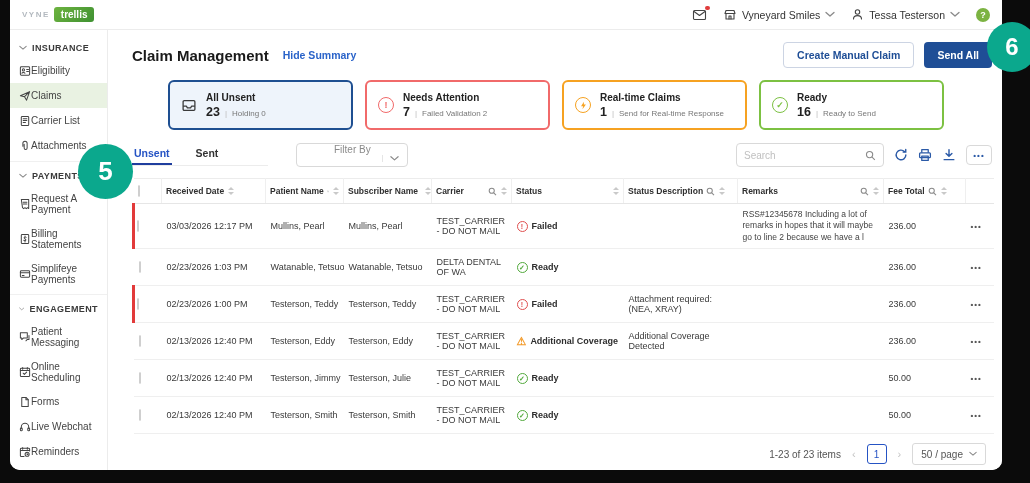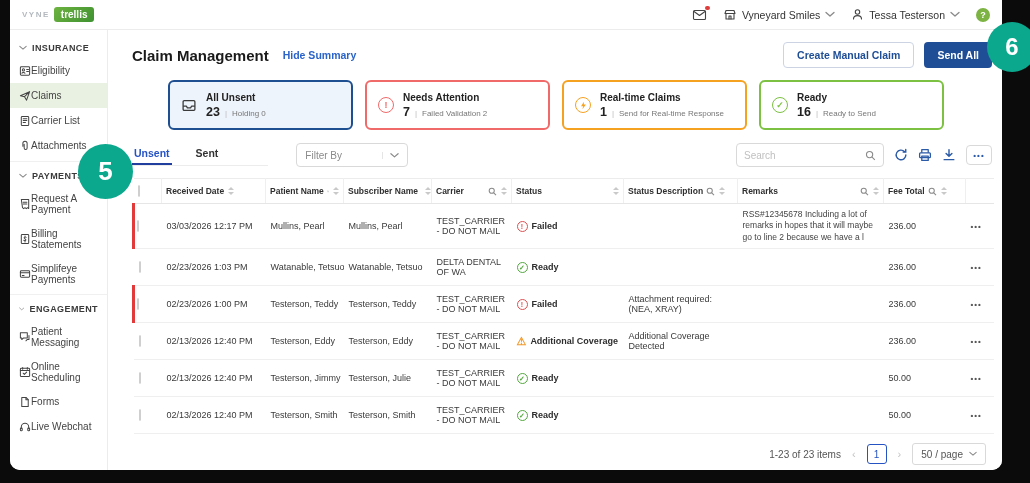--- a/index.html
+++ b/index.html
@@ -67,21 +67,21 @@
   .card-count { font-size:12.5px; font-weight:bold; color:#222; }
   .card-sep { font-size:8px; color:#bbb; }
   .card-sub { font-size:8px; color:#777; }
 
   
   .tabs-row { margin-top:13px; display:flex; align-items:center; }
   .tabs { display:flex; border-bottom:1px solid #ececec; padding-right:26px; }
   .tab { font-size:10.5px; font-weight:bold; color:#333; padding:3px 2px 6px; margin-right:22px; cursor:pointer;text-align:center; }
   .tab.active { color:#2553c4; border-bottom:2.5px solid #1f3e9e; padding-bottom:3.5px; }
   .filter-box { margin-left:28px; width:112px; height:24px; border:1px solid #d9d9d9; border-radius:4px;
-          display:flex; align-items:center; padding:0 8px; font-size:10px; color:#8a8a8a; cursor:pointer; }
+          display:flex; align-items:center; padding:0 8px; font-size:10px; color:#8a8a8a; cursor:pointer;flex-direction:column; }
   .filter-chev { margin-left:auto; border-left:1px solid #e5e5e5; padding-left:7px; display:flex; }
   .toolbar-right { margin-left:auto; display:flex; align-items:center; gap:10px; }
   .search-box { width:148px; height:24px; border:1px solid #d9d9d9; border-radius:4px;
           display:flex; align-items:center; padding:0 7px; gap:5px; }
   .search-box input { border:none; outline:none; flex:1; font-size:10px; color:#333; width:100px;
           font-family:"Liberation Sans",sans-serif; }
   .search-box input::placeholder { color:#c0c0c0; }
   .icon-btn { display:flex; align-items:center; justify-content:center; cursor:pointer; }
   .more-btn { width:26px; height:20px; border:1px solid #d9d9d9; border-radius:4px;
           color:#2b5aa7; font-size:8px; font-weight:bold; letter-spacing:1px;
@@ -266,20 +266,28 @@
       </div>
       <div class="side-item">
         <svg class="svgi" width="12" height="12" viewBox="0 0 13 13">
           <path d="M2.5 8V6.5a4 4 0 0 1 8 0V8"></path>
             <rect x="1.5" y="7.5" width="2" height="3" rx="0.8"></rect>
             <rect x="9.5" y="7.5" width="2" height="3" rx="0.8"></rect>
           </svg>
         <span>Live Webchat</span>
       </div>
       <div class="side-item">
+        <svg class="svgi" width="12" height="12" viewBox="0 0 13 13">
+          <path d="M11.5 5.5v-2a1 1 0 0 0-1-1h-8a1 1 0 0 0-1 1v7a1 1 0 0 0 1 1h3M1.5 5h10M4 1.5v2M9 1.5v2"></path>
+            <circle cx="8.8" cy="9" r="2.2"></circle>
+            <path d="M8.8 8v1.2h1"></path>
+          </svg>
+        <span>Reminders</span>
+      </div>
+      <div class="side-item">
         
         
       </div>
 
     </div>
   </div>
 
   <div class="main">
     <div class="title-row">
       <span class="page-title">Claim Management</span>

